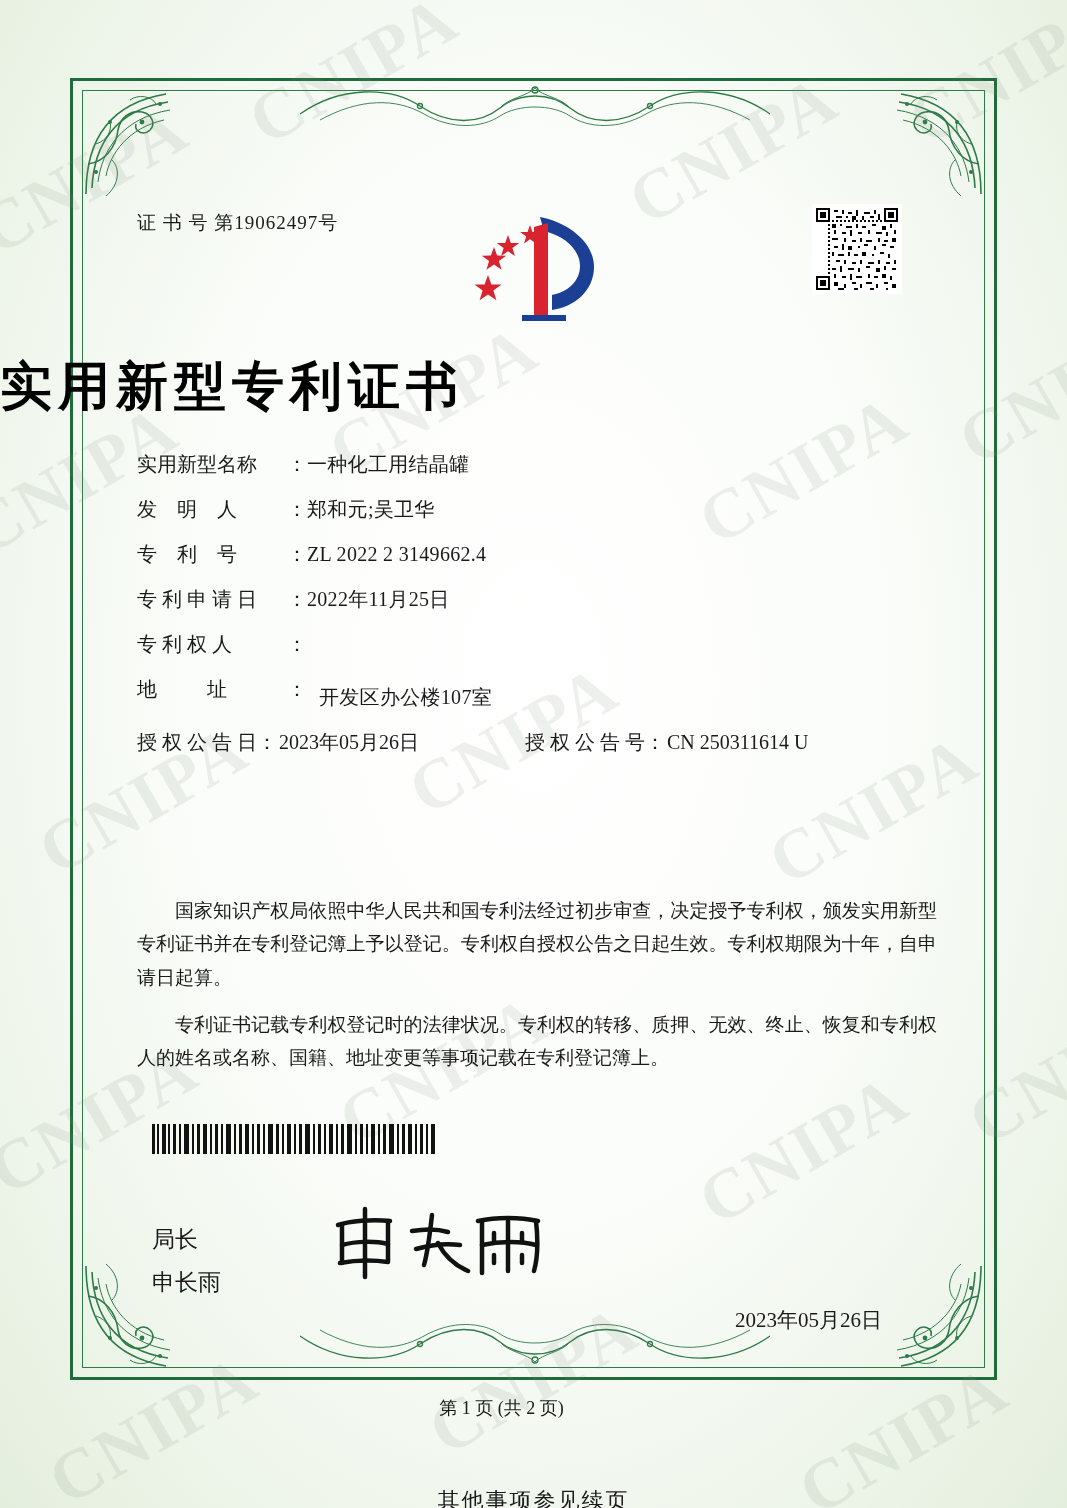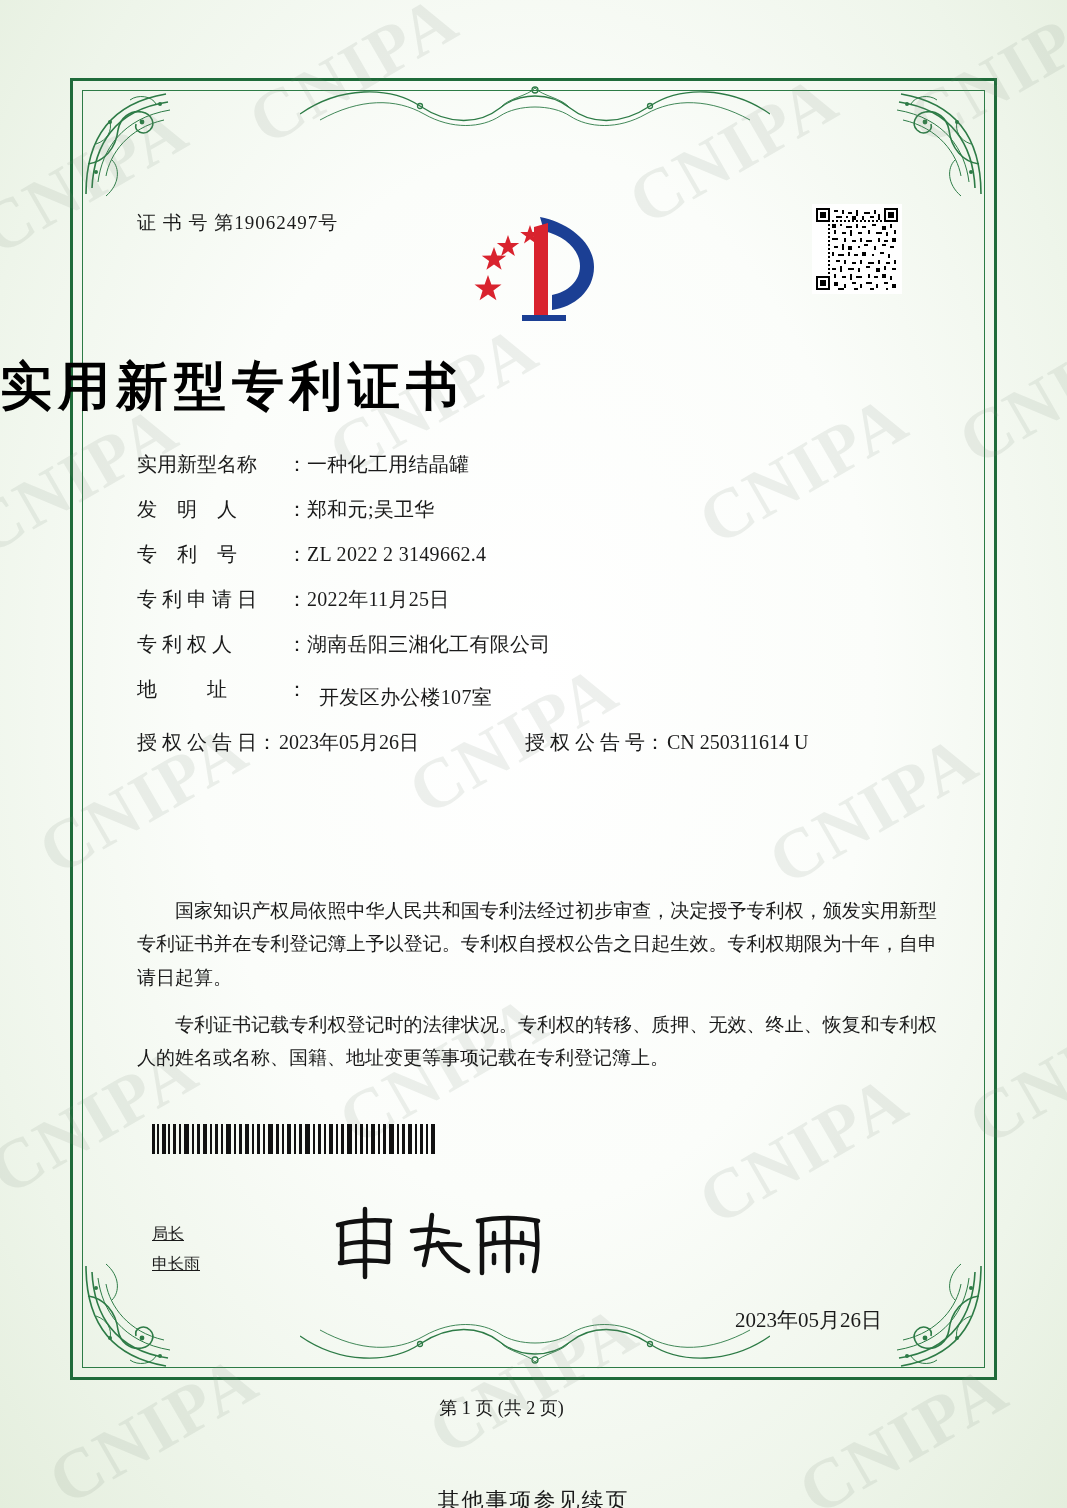--- a/index.html
+++ b/index.html
@@ -189,23 +189,22 @@
 
   .barcode {
     position: absolute;
     left: 152px; top: 1100px;
     width: 285px; height: 30px;
   }
 
   .signature-block {
     position: absolute;
     left: 152px; top: 1195px;
-    font-size: 16px;
+    font-size: 23px;
     line-height: 1.85;
-    text-decoration: underline;
   }
   .signature-img {
     position: absolute;
     left: 320px; top: 1175px;
     width: 240px; height: 90px;
   }
 
   .sign-date {
     position: absolute;
     left: 735px; top: 1282px;
@@ -543,21 +542,20 @@
 
       <div class="field-row">
         <span class="field-label">专 利 申 请 日</span>
         <span class="field-colon">：</span>
         <span class="field-value">2022年11月25日</span>
       </div>
 
       <div class="field-row">
         <span class="field-label">专 利 权 人</span>
         <span class="field-colon">：</span>
-        <span class="field-value">湖南岳阳三湘化工有限公司</span>
       </div>
 
       <div class="field-row">
         <span class="field-label">地          址</span>
         <span class="field-colon">：</span>
         <span class="field-value">
           <span class="line2">开发区办公楼107室</span>
         </span>
       </div>
 

